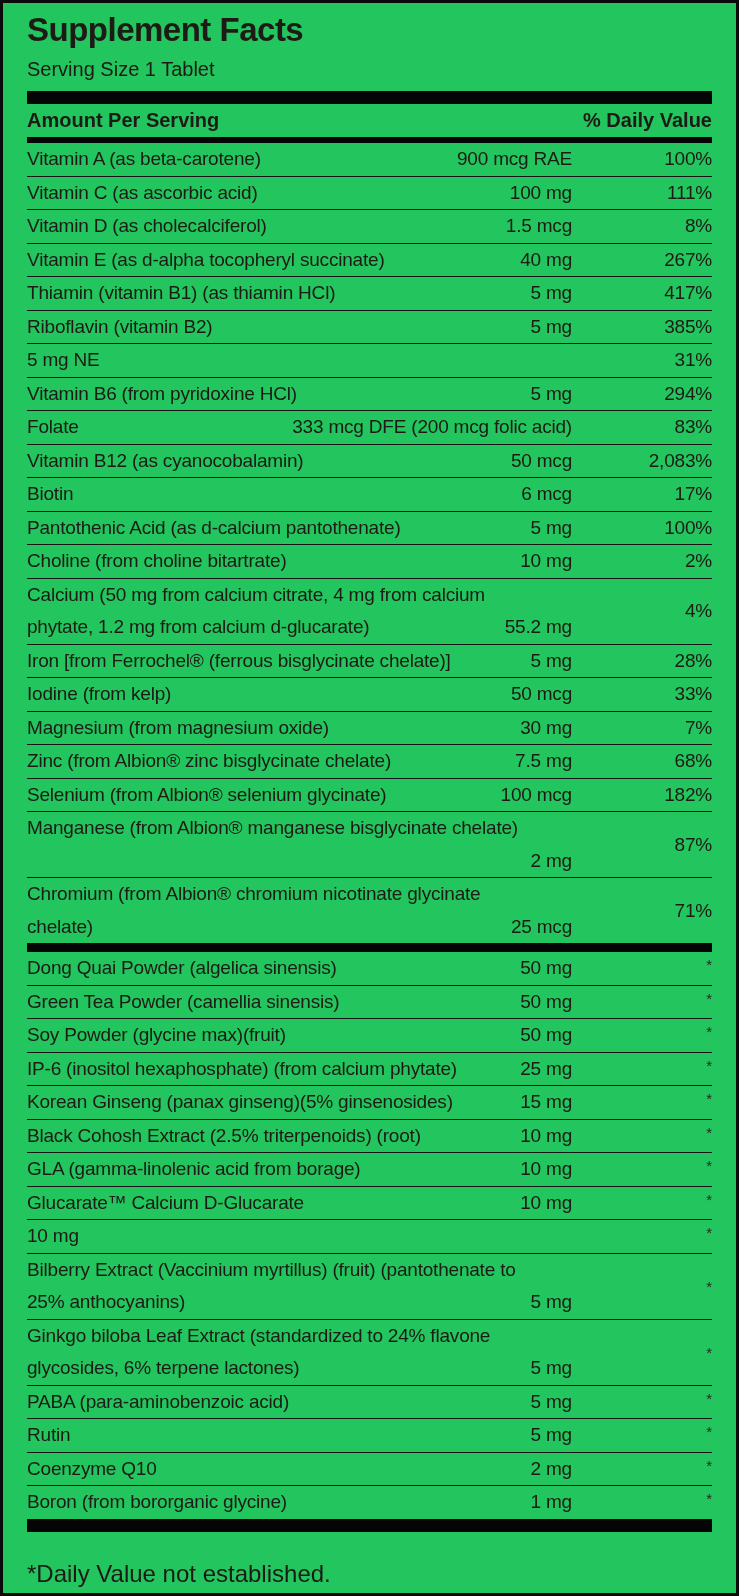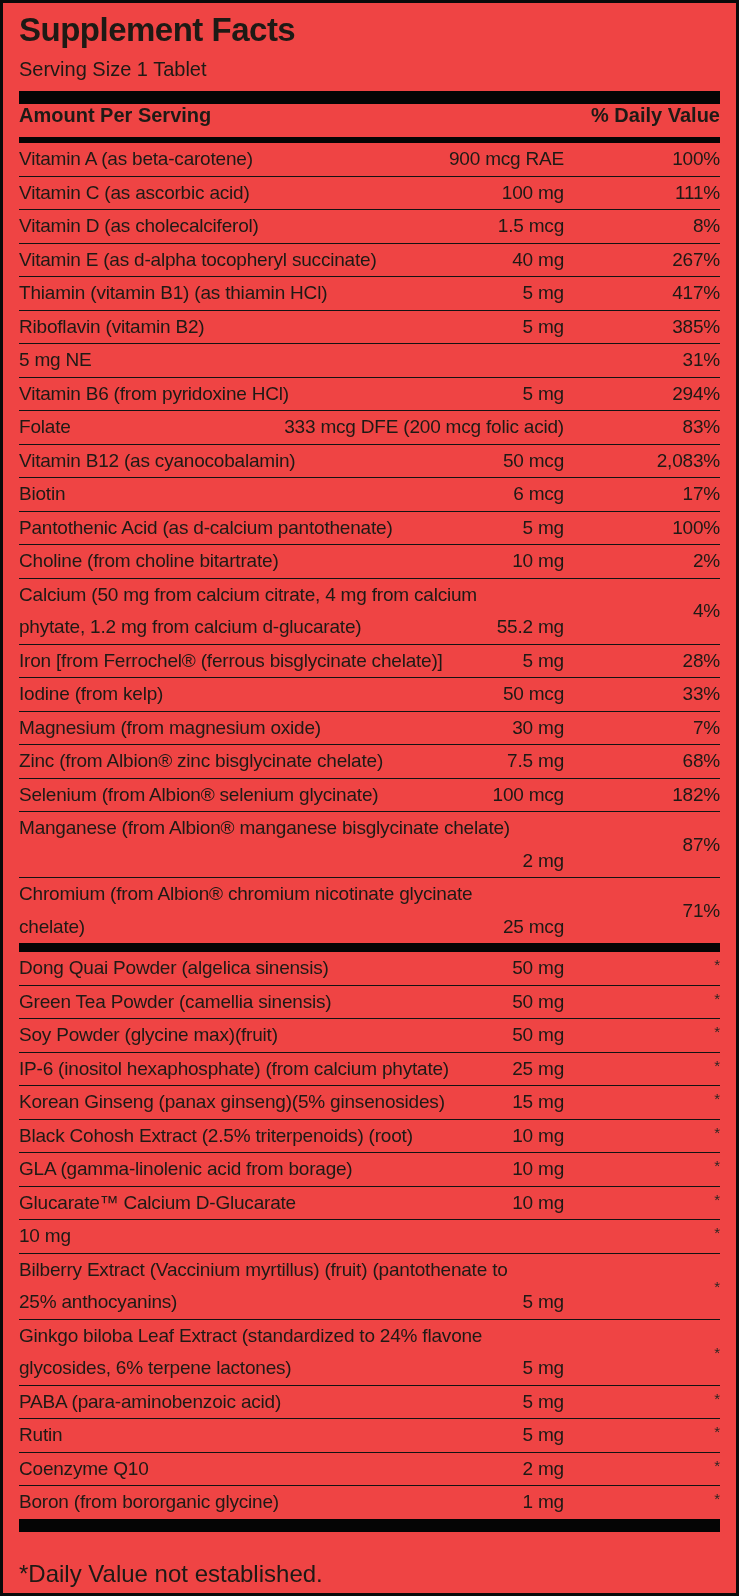--- a/index.html
+++ b/index.html
@@ -5,23 +5,23 @@
   html, body {
     margin: 0;
     padding: 0;
     background: #ffffff;
   }
   .label {
     position: relative;
     width: 739px;
     height: 1596px;
     box-sizing: border-box;
-    background: #ef4444;
+    background: #22c55e;
     border: 3px solid #0a0a0a;
-    padding: 0 16px;
+    padding: 0 24px;
     overflow: hidden;
     font-family: "Liberation Sans", "DejaVu Sans", sans-serif;
     color: #1e1a15;
   }
   .title {
     font-size: 33px;
     font-weight: 800;
     letter-spacing: -0.5px;
     padding-top: 7px;
     line-height: 40px;
@@ -35,21 +35,21 @@
     background: #050505;
     width: 100%;
   }
   .bar-a { height: 13px; }
   .bar-b { height: 6px; }
   .bar-c { height: 9px; }
   .bar-d { height: 13px; }
   .header-row {
     display: flex;
     justify-content: space-between;
-    align-items: flex-start;
+    align-items: center;
     font-size: 20px;
     font-weight: 700;
     height: 33px;
   }
   .section .row {
     display: flex;
     align-items: center;
     border-bottom: 1.6px solid #131313;
     font-size: 19px;
     letter-spacing: -0.2px;

